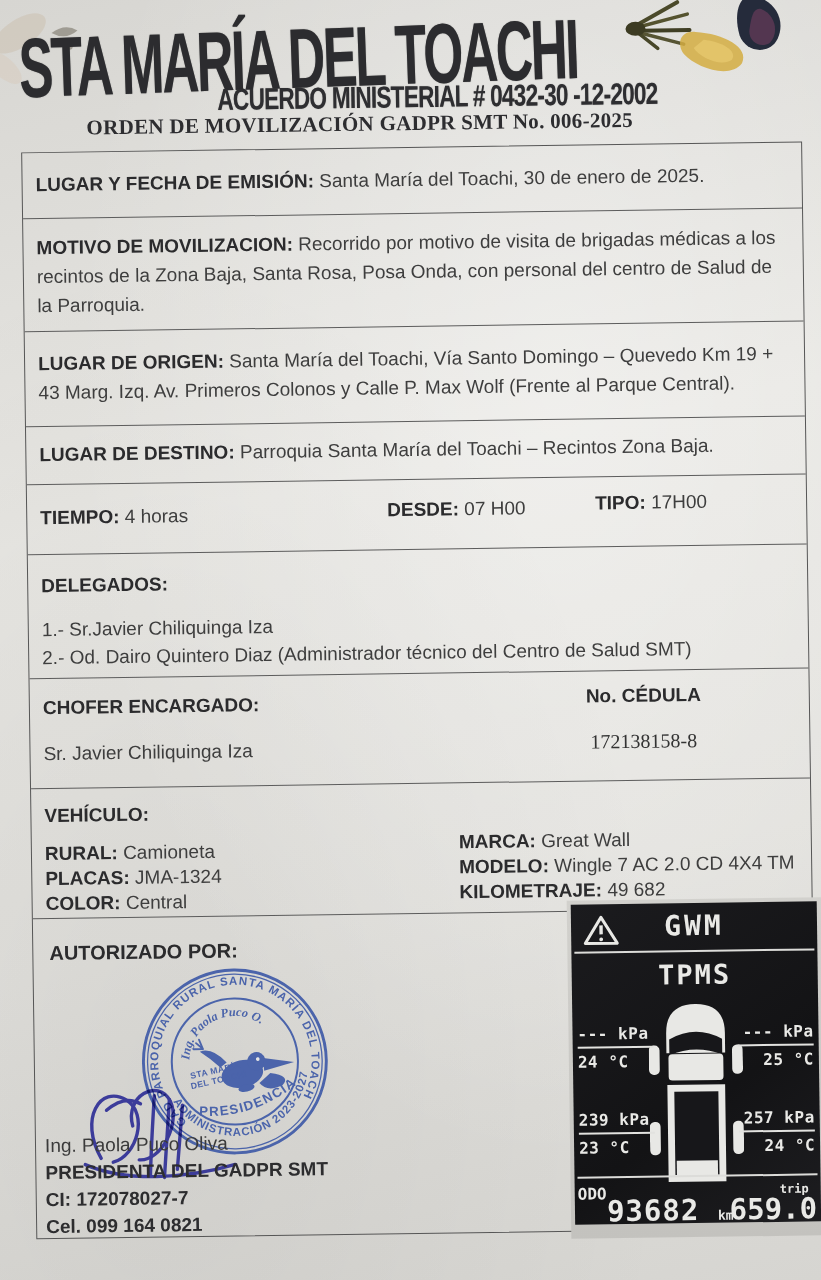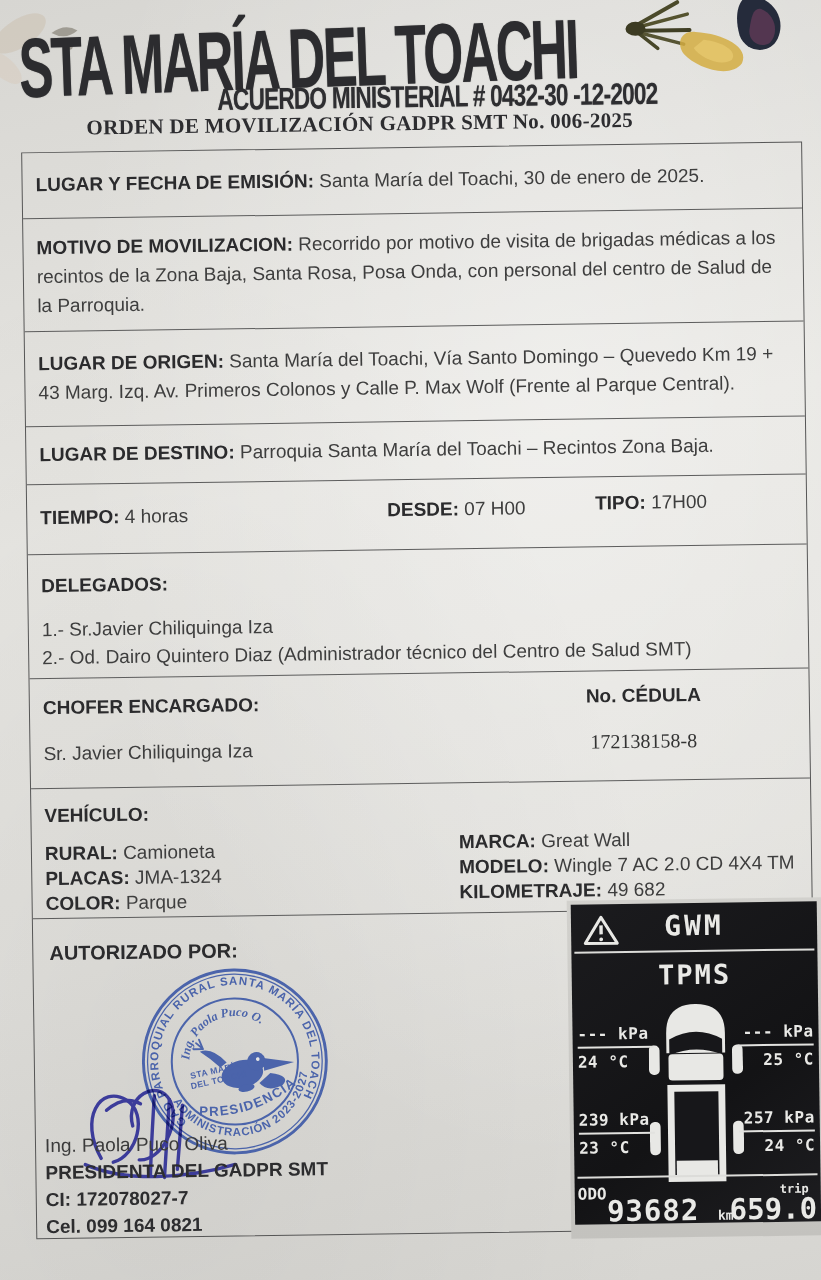--- a/index.html
+++ b/index.html
@@ -159,21 +159,21 @@
       <b class="abs" style="left:556px;top:10px;">No. CÉDULA</b>
       <span class="abs" style="left:13px;top:60px;">Sr. Javier Chiliquinga Iza</span>
       <span class="abs serif-num" style="left:560px;top:56px;">172138158-8</span>
     </div>
 
     <div class="row" style="height:130px;">
       <b class="abs" style="left:13px;top:12px;">VEHÍCULO:</b>
       <div class="abs" style="left:13px;top:52px;line-height:25px;">
         <div><b>RURAL:</b> <span>Camioneta</span></div>
         <div><b>PLACAS:</b> <span>JMA-1324</span></div>
-        <div><b>COLOR:</b> <span>Parque</span></div>
+        <div><b>COLOR:</b> <span>Central</span></div>
       </div>
       <div class="abs" style="left:427px;top:46px;line-height:25px;">
         <div><b>MARCA:</b> <span>Great Wall</span></div>
         <div><b>MODELO:</b> <span>Wingle 7 AC 2.0 CD 4X4 TM</span></div>
         <div><b>KILOMETRAJE:</b> <span>49 682</span></div>
       </div>
     </div>
 
     <div class="row" style="height:322px;">
       <b class="abs" style="left:16px;top:20px;font-size:20px;">AUTORIZADO POR:</b>

